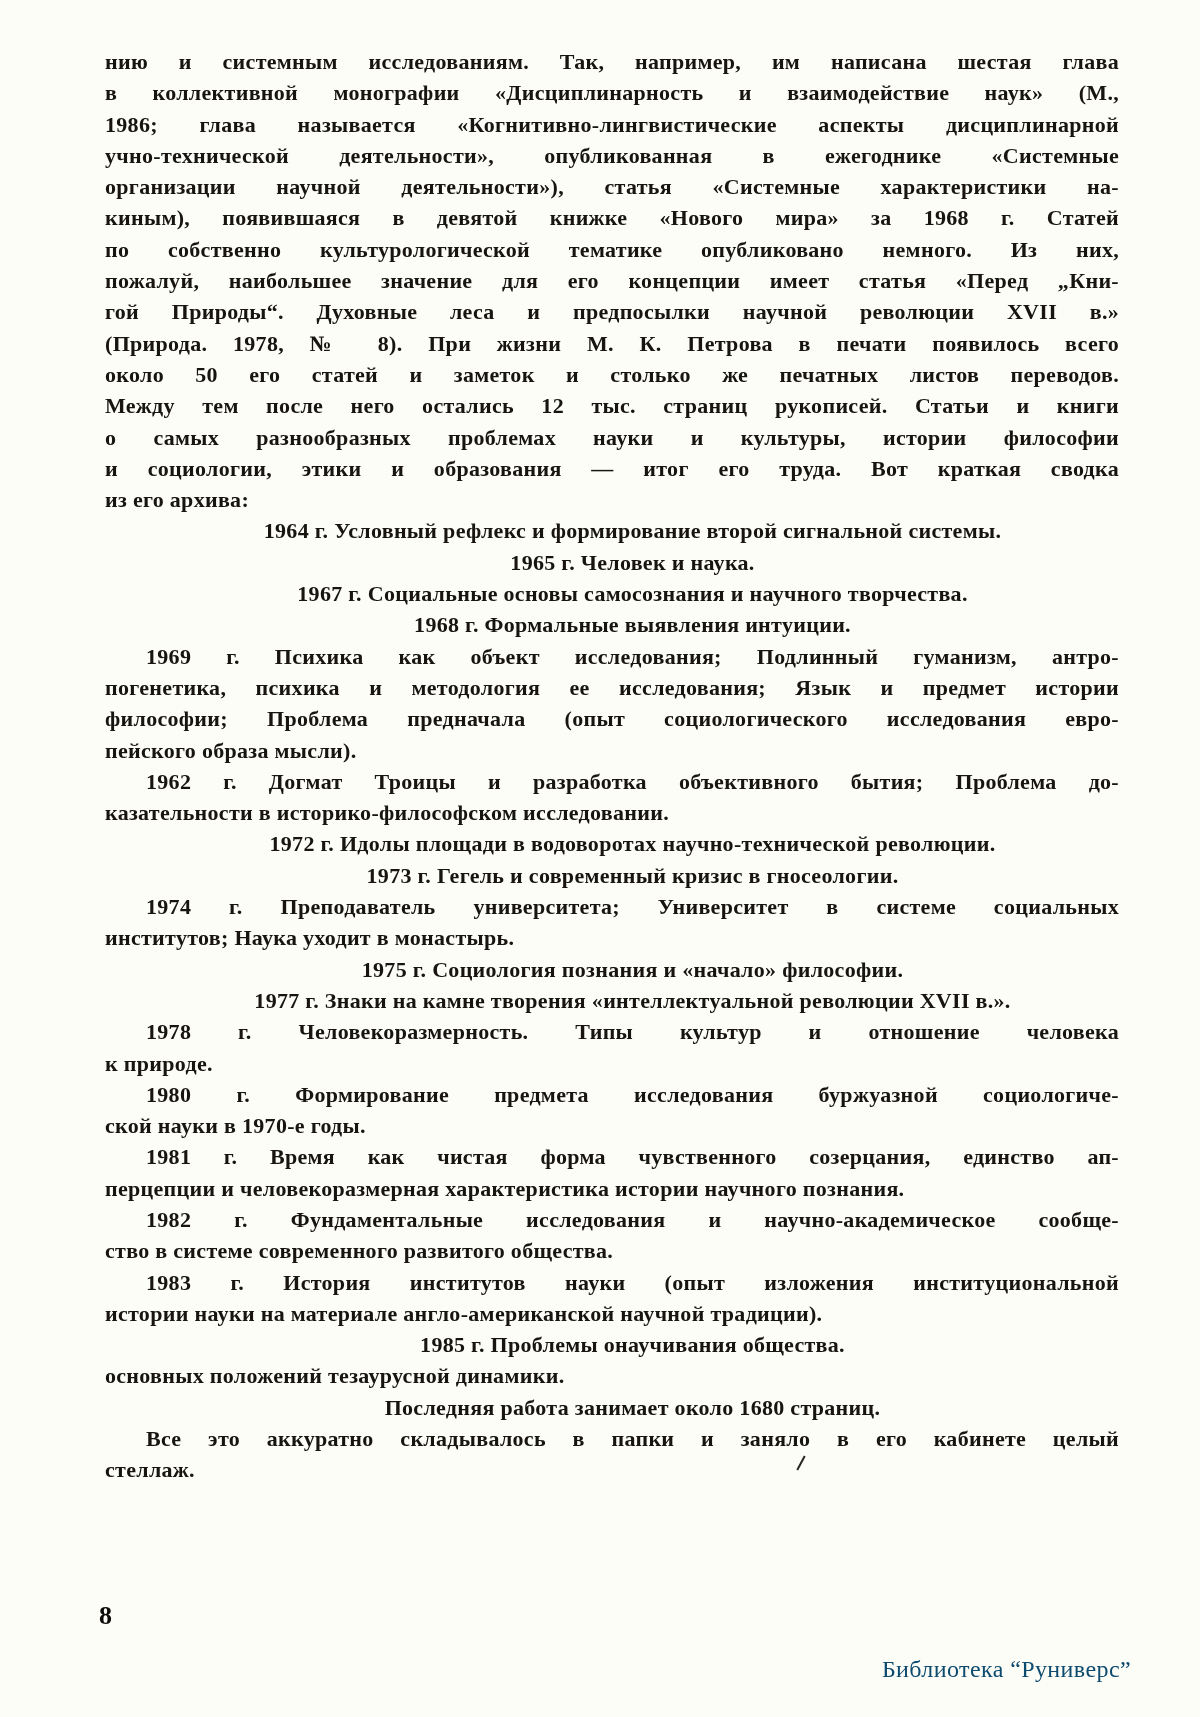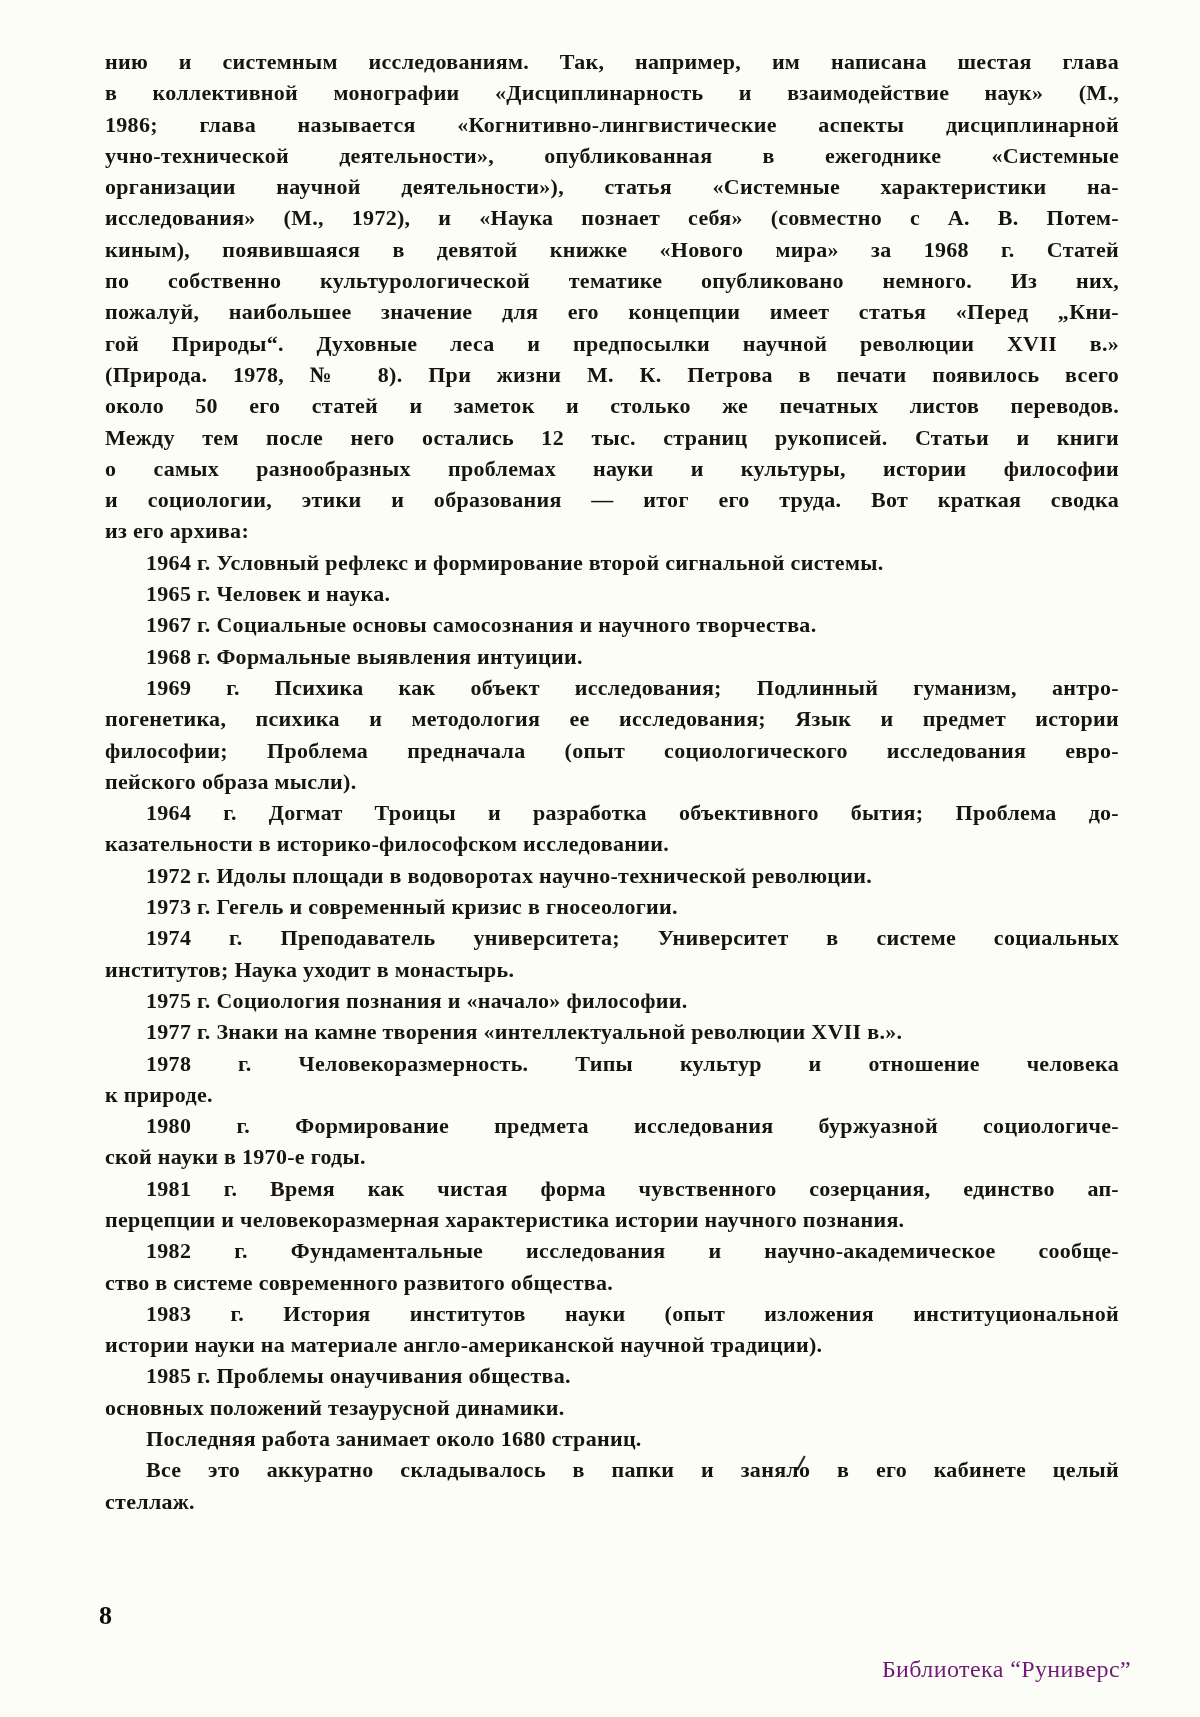--- a/index.html
+++ b/index.html
@@ -31,37 +31,37 @@
     font-size: 22px;
     line-height: 31.3px;
     letter-spacing: 0.3px;
   }
   .paragraph { margin: 0; padding: 0; }
   .line { min-height: 31.3px; }
   .line.just {
     text-align: justify;
     text-align-last: justify;
   }
-  .line.indent { text-indent: 41px; }
+  .line.indent { text-indent: 41px; text-align: center; }
   #page-number {
     position: absolute;
     left: 99px;
     top: 1601px;
     font-size: 26px;
     font-weight: 700;
     color: #0d0b09;
     letter-spacing: 0.5px;
   }
   #footer-watermark {
     position: absolute;
     right: 69px;
     top: 1656px;
     font-size: 24px;
     font-weight: 400;
-    color: #701a75;
+    color: #0c4a6e;
     letter-spacing: 0.4px;
   }
   #scan-artifact {
     position: absolute;
     left: 800px;
     top: 1455px;
     width: 2px;
     height: 16px;
     background: #2a2username;
     background: #2a2620;
@@ -72,21 +72,20 @@
 <body>
 
 <div id="page">
   <div id="text-block">
       <div class="paragraph">
         <div class="line just">нию и системным исследованиям. Так, например, им написана шестая глава</div>
         <div class="line just">в коллективной монографии «Дисциплинарность и взаимодействие наук» (М.,</div>
         <div class="line just">1986; глава называется «Когнитивно-лингвистические аспекты дисциплинарной</div>
         <div class="line just">учно-технической деятельности», опубликованная в ежегоднике «Системные</div>
         <div class="line just">организации научной деятельности»), статья «Системные характеристики на-</div>
-        <div class="line just">исследования» (М., 1972), и «Наука познает себя» (совместно с А. В. Потем-</div>
         <div class="line just">киным), появившаяся в девятой книжке «Нового мира» за 1968 г. Статей</div>
         <div class="line just">по собственно культурологической тематике опубликовано немного. Из них,</div>
         <div class="line just">пожалуй, наибольшее значение для его концепции имеет статья «Перед „Кни-</div>
         <div class="line just">гой Природы“. Духовные леса и предпосылки научной революции XVII в.»</div>
         <div class="line just">(Природа. 1978, № 8). При жизни М. К. Петрова в печати появилось всего</div>
         <div class="line just">около 50 его статей и заметок и столько же печатных листов переводов.</div>
         <div class="line just">Между тем после него остались 12 тыс. страниц рукописей. Статьи и книги</div>
         <div class="line just">о самых разнообразных проблемах науки и культуры, истории философии</div>
         <div class="line just">и социологии, этики и образования — итог его труда. Вот краткая сводка</div>
         <div class="line">из его архива:</div>
@@ -103,21 +102,21 @@
       <div class="paragraph">
         <div class="line indent">1968 г. Формальные выявления интуиции.</div>
       </div>
       <div class="paragraph">
         <div class="line just indent">1969 г. Психика как объект исследования; Подлинный гуманизм, антро-</div>
         <div class="line just">погенетика, психика и методология ее исследования; Язык и предмет истории</div>
         <div class="line just">философии; Проблема предначала (опыт социологического исследования евро-</div>
         <div class="line">пейского образа мысли).</div>
       </div>
       <div class="paragraph">
-        <div class="line just indent">1964 г. Догмат Троицы и разработка объективного бытия; Проблема до-</div>
+        <div class="line just indent">1962 г. Догмат Троицы и разработка объективного бытия; Проблема до-</div>
         <div class="line">казательности в историко-философском исследовании.</div>
       </div>
       <div class="paragraph">
         <div class="line indent">1972 г. Идолы площади в водоворотах научно-технической революции.</div>
       </div>
       <div class="paragraph">
         <div class="line indent">1973 г. Гегель и современный кризис в гносеологии.</div>
       </div>
       <div class="paragraph">
         <div class="line just indent">1974 г. Преподаватель университета; Университет в системе социальных</div>

